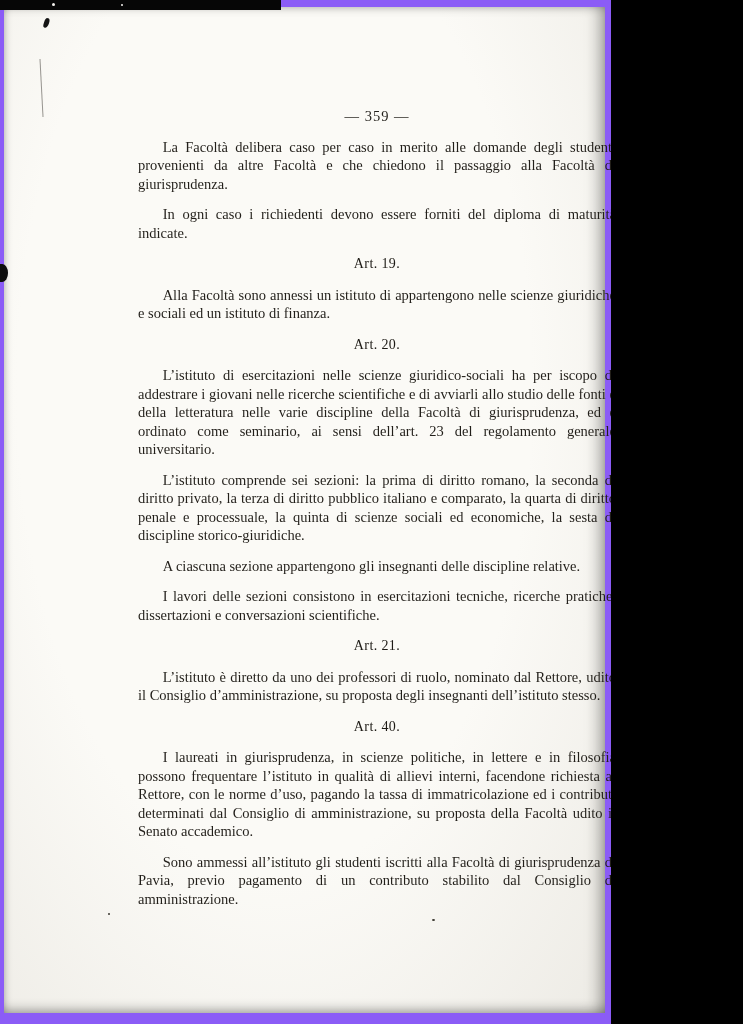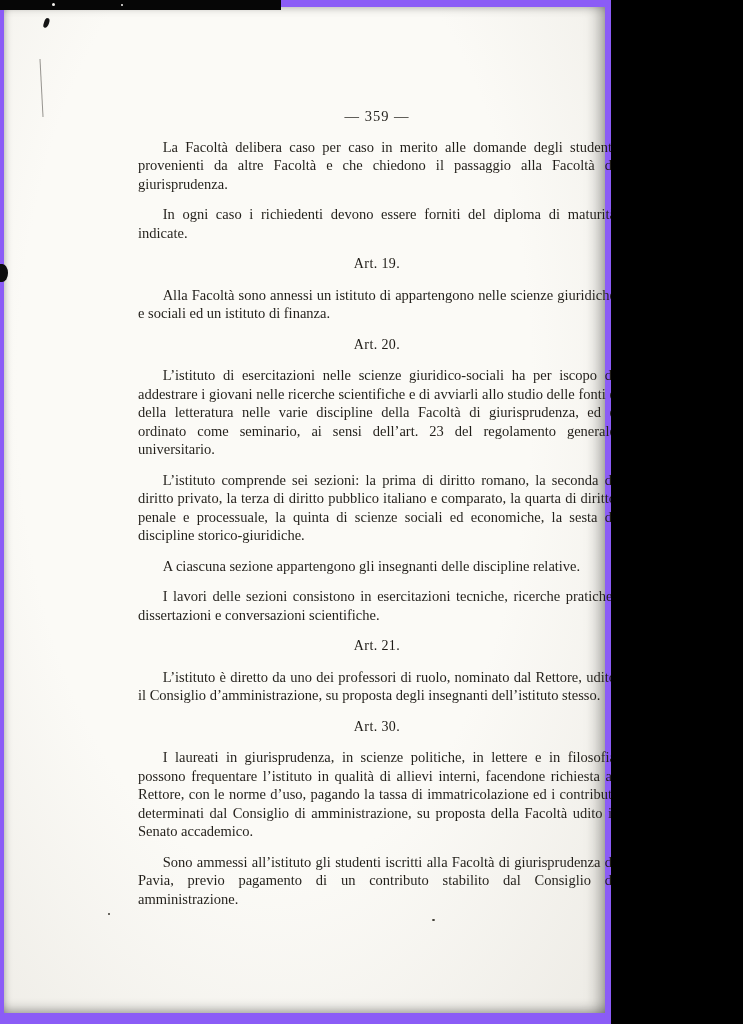--- a/index.html
+++ b/index.html
@@ -123,21 +123,21 @@
 
       <div class="article-heading">Art. 20.</div>
       <p>L’istituto di esercitazioni nelle scienze giuridico-sociali ha per iscopo di addestrare i giovani nelle ricerche scientifiche e di avviarli allo studio delle fonti e della letteratura nelle varie discipline della Facoltà di giurisprudenza, ed è ordinato come seminario, ai sensi dell’art. 23 del regolamento generale universitario.</p>
       <p>L’istituto comprende sei sezioni: la prima di diritto romano, la seconda di diritto privato, la terza di diritto pubblico italiano e comparato, la quarta di diritto penale e processuale, la quinta di scienze sociali ed economiche, la sesta di discipline storico-giuridiche.</p>
       <p>A ciascuna sezione appartengono gli insegnanti delle discipline relative.</p>
       <p>I lavori delle sezioni consistono in esercitazioni tecniche, ricerche pratiche, dissertazioni e conversazioni scientifiche.</p>
 
       <div class="article-heading">Art. 21.</div>
       <p>L’istituto è diretto da uno dei professori di ruolo, nominato dal Rettore, udito il Consiglio d’amministrazione, su proposta degli insegnanti dell’istituto stesso.</p>
 
-      <div class="article-heading">Art. 30.</div>
+      <div class="article-heading">Art. 40.</div>
       <p>I laureati in giurisprudenza, in scienze politiche, in lettere e in filosofia possono frequentare l’istituto in qualità di allievi interni, facendone richiesta al Rettore, con le norme d’uso, pagando la tassa di immatricolazione ed i contributi determinati dal Consiglio di amministrazione, su proposta della Facoltà udito il Senato accademico.</p>
       <p>Sono ammessi all’istituto gli studenti iscritti alla Facoltà di giurisprudenza di Pavia, previo pagamento di un contributo stabilito dal Consiglio di amministrazione.</p>
 
     </div>
 
     <span class="ink-mark-top"></span>
     <span class="hairline"></span>
     <span class="dot-dark d1"></span>
     <span class="dot-dark d2"></span>
     <span class="dot-dark d3"></span>

